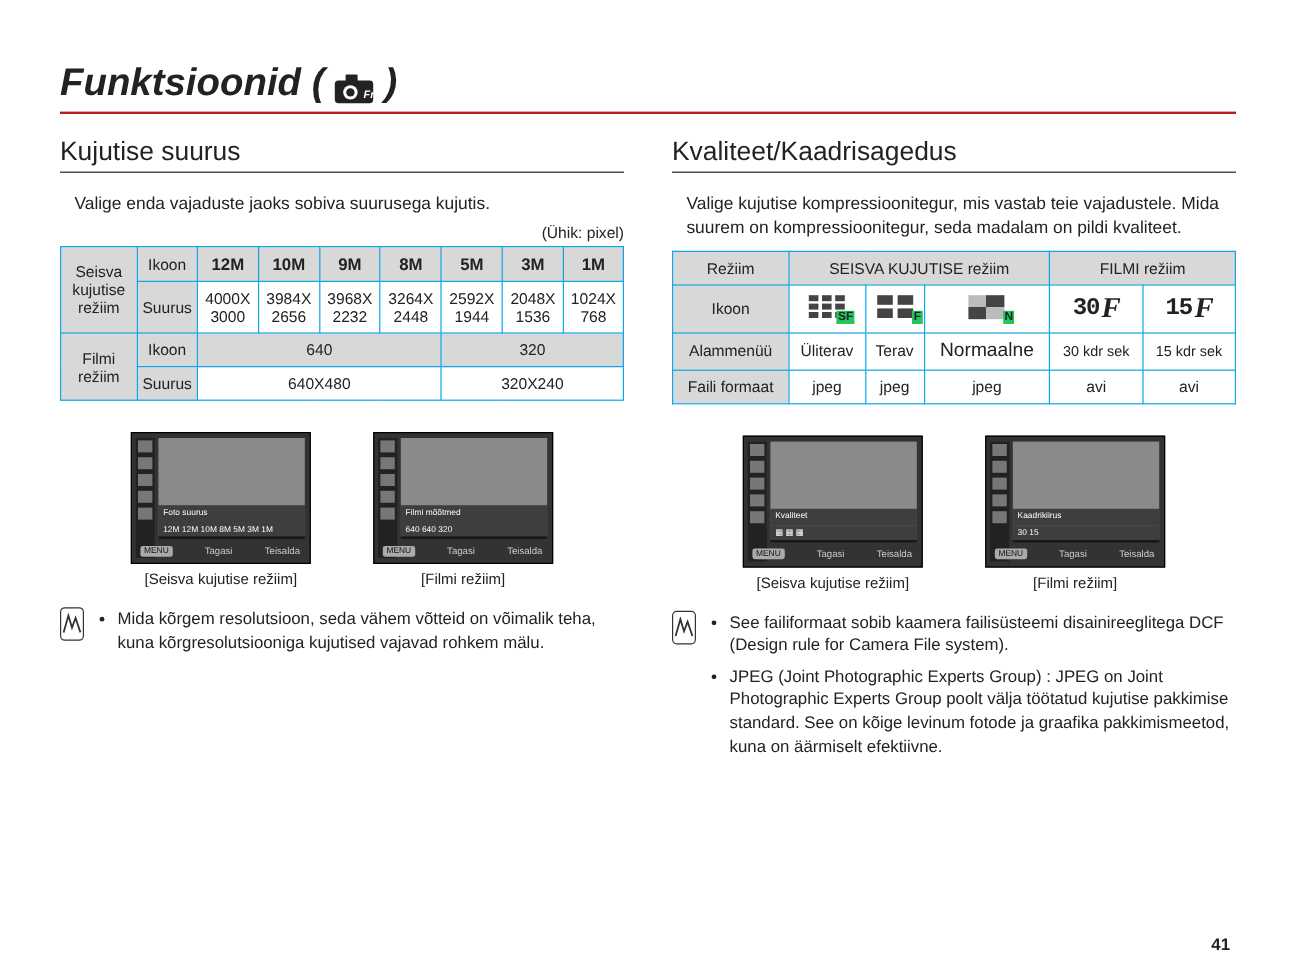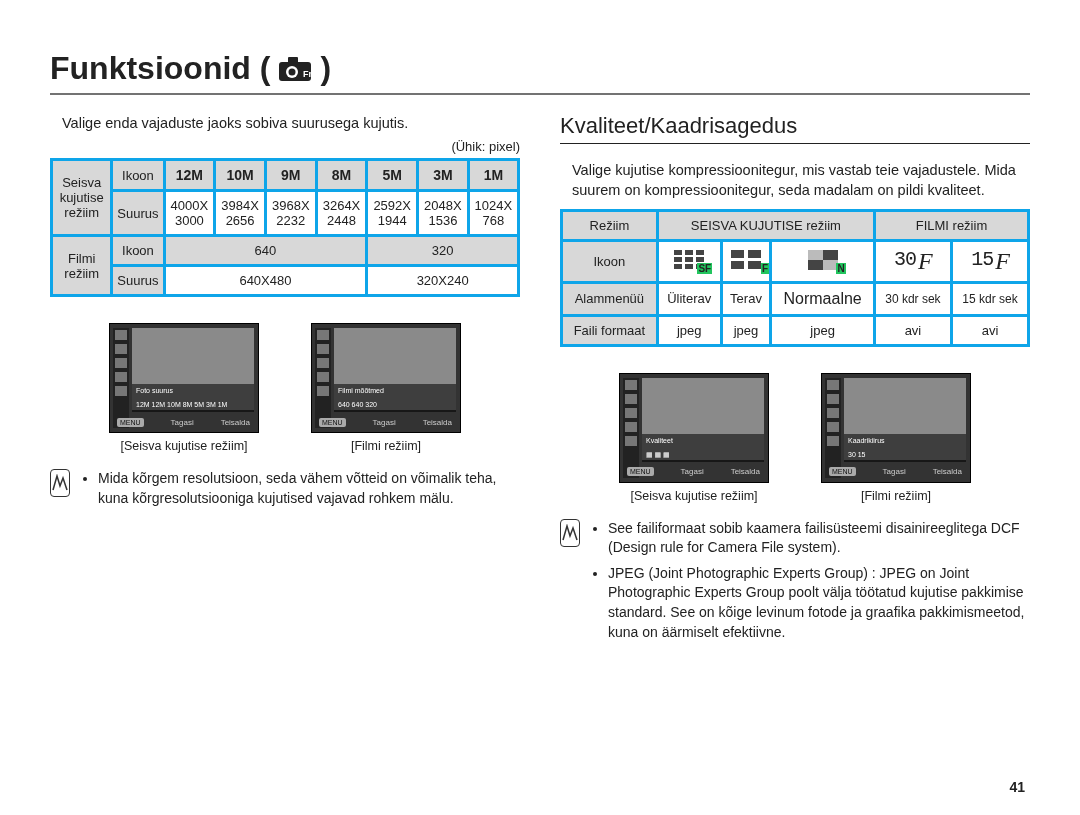--- a/index.html
+++ b/index.html
@@ -9,25 +9,26 @@
     height: 815px;
     font-family: Arial, Helvetica, sans-serif;
     color: #222;
     padding: 50px 50px 20px 50px;
     position: relative;
   }
   .page-title {
     font-size: 32px;
     font-weight: bold;
     display: flex;
-    align-items: center;
+    align-items: flex-end;
     gap: 8px;
-    border-bottom: 2px solid #737373;
+    border-bottom: 2px solid #b91c1c;
     padding-bottom: 6px;
     margin-bottom: 18px;
+    font-style: italic;
   }
   .fn-icon {
     display: inline-flex;
     align-items: center;
     vertical-align: middle;
   }
   .cols {
     display: flex;
     gap: 40px;
   }
@@ -52,21 +53,21 @@
     font-size: 13px;
     text-align: right;
     margin-bottom: 4px;
   }
   table.data {
     border-collapse: collapse;
     width: 100%;
     font-size: 13px;
   }
   table.data td, table.data th {
-    border: 3px solid #0ea5e9;
+    border: 1px solid #0ea5e9;
     text-align: center;
     padding: 6px 4px;
     vertical-align: middle;
     font-weight: normal;
   }
   .shade { background: #d8d8d8; }
   .rowhead { background: #d8d8d8; font-size: 13px; }
   .iconcell span { font-weight: bold; font-size: 14px; }
   .bold { font-weight: bold; }
 
@@ -182,24 +183,24 @@
     background-position: 0 0;
   }
   .qlabel {
     position:absolute;
     right:-8px; bottom:-4px;
     font-size:10px; font-weight:bold;
     background:#22c55e; padding:0 1px;
   }
   .fcount {
     font-family: "Courier New", monospace;
-    font-weight: normal;
+    font-weight: bold;
     font-size: 20px;
     letter-spacing: -1px;
-    display:inline-flex; align-items:flex-start; gap:2px;
+    display:inline-flex; align-items:center; gap:2px;
   }
   .fcount .f { font-style: italic; font-family: serif; font-size: 24px; }
 </style>
 </head>
 <body>
 
 <div class="page-title">
   <span>Funktsioonid (</span>
   <span class="fn-icon">
     <svg width="34" height="26" viewBox="0 0 34 26">
@@ -209,20 +210,21 @@
       <circle cx="14" cy="16" r="3.5" fill="#222"></circle>
       <text x="25" y="21" font-size="9" fill="#fff" font-family="Arial" font-weight="bold">Fn</text>
     </svg>
   </span>
   <span> )</span>
 </div>
 
 <div class="cols">
 
   <div class="col">
+    <div class="section-title">Kujutise suurus</div>
     <div class="intro">Valige enda vajaduste jaoks sobiva suurusega kujutis.</div>
     <div class="unit">(Ühik: pixel)</div>
 
     <table class="data">
 
       <tbody>
           <tr>
         <td class="rowhead" rowspan="2">Seisva kujutise režiim</td>
         <td class="rowhead">Ikoon</td>
         <td class="shade iconcell"><span>12M</span></td>

